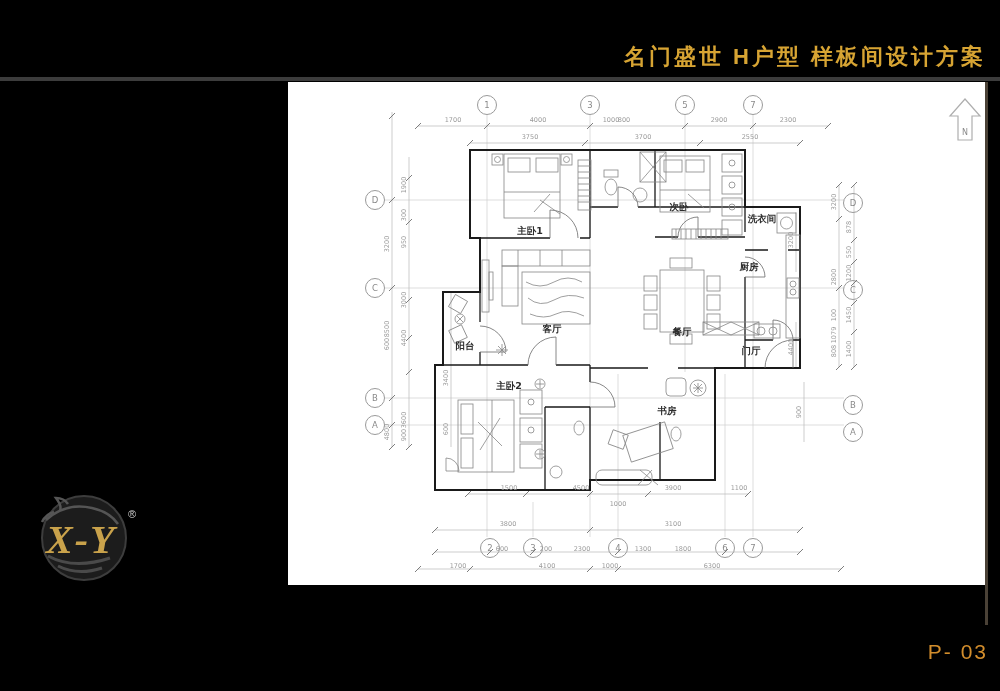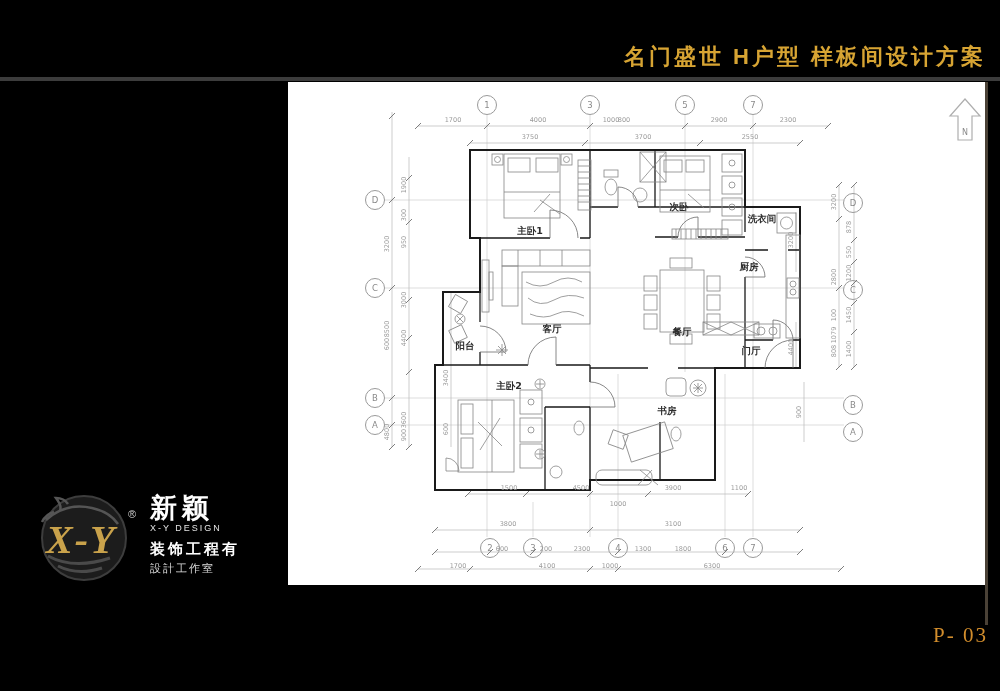--- a/index.html
+++ b/index.html
@@ -16,22 +16,22 @@
            font-style:italic;font-weight:bold;font-size:40px;letter-spacing:2px;}
   .logo-reg{position:absolute;left:100px;top:18px;color:#cfcfcf;font-size:11px;}
   .logo-text{position:absolute;left:122px;top:4px;color:#fff;}
   .logo-cn{font-size:27px;font-weight:bold;letter-spacing:5px;line-height:28px;}
   .logo-en{font-size:9px;letter-spacing:2px;color:#e3e3e3;margin-top:1px;}
   .logo-l1{font-size:15px;font-weight:bold;letter-spacing:3px;margin-top:7px;}
   .logo-l2{font-size:11px;letter-spacing:2px;color:#dcdcdc;margin-top:2px;}
   .banner{position:absolute;left:0;top:588px;width:545px;height:20px;background:#141414;
           color:#8f8f8f;font-size:13px;font-weight:bold;letter-spacing:5px;
           line-height:20px;padding-left:44px;box-sizing:border-box;white-space:nowrap;}
-  .pageno{position:absolute;right:12px;top:623px;color:#d28d2c;font-size:21px;letter-spacing:2px;
-          font-family:Liberation Serif, serif;}
+  .pageno{position:absolute;right:12px;top:640px;color:#d28d2c;font-size:21px;letter-spacing:2px;
+          font-family:Liberation Sans, sans-serif;}
   svg text{font-family:"DejaVu Sans","Liberation Sans",sans-serif;}
 </style>
 </head>
 <body>
 
 <div class="page">
 
   <div class="title">名门盛世 H户型 样板间设计方案</div>
   <div class="top-rule"></div>
 
@@ -340,23 +340,17 @@
   <div class="right-line"></div>
 
   <div class="logo">
     <svg class="logo-mark" width="118" height="94" viewBox="0 0 118 94">
       <circle cx="56" cy="48" r="42" fill="#1c1c1c" stroke="#3d3d3d" stroke-width="2"></circle>
       <path d="M18,30 q20,-18 46,-12 q18,4 26,16 M26,22 q-8,2 -12,10 M40,14 q-4,-6 -12,-6 q6,8 4,12" stroke="#555" stroke-width="2.5" fill="none"></path>
       <path d="M20,66 q26,14 62,2 M30,76 q20,10 44,2" stroke="#4a4a4a" stroke-width="3" fill="none"></path>
     </svg>
     <div class="logo-xy">X-Y</div>
     <div class="logo-reg">®</div>
-    <div class="logo-text">
-      <div class="logo-cn">新颖</div>
-      <div class="logo-en">X-Y DESIGN</div>
-      <div class="logo-l1">装饰工程有</div>
-      <div class="logo-l2">設計工作室</div>
-    </div>
   </div>
 
   <div class="pageno">P- 03</div>
 
 </div>
 
 </body></html>

